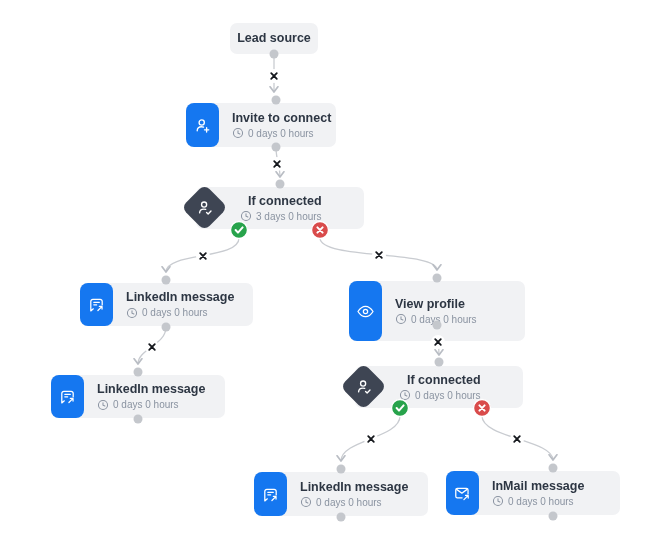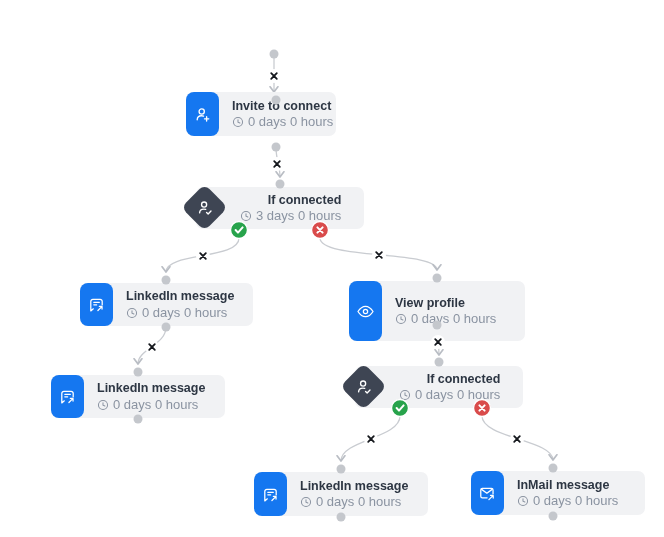--- a/index.html
+++ b/index.html
@@ -16,21 +16,21 @@
   }
   .node .icon-panel{
     width:33px;flex:none;background:#1577f0;border-radius:8px;
     display:flex;align-items:center;justify-content:center;
   }
   .node-body{
     display:flex;flex-direction:column;justify-content:center;
     padding-left:13px;gap:2px;min-width:0;
   }
   .node-title{font-size:12.5px;font-weight:bold;color:#2d3643;line-height:1.15;white-space:nowrap;}
-  .node-delay{display:flex;align-items:center;gap:4px;font-size:13px;color:#8a93a1;line-height:1.1;white-space:nowrap;}
+  .node-delay{display:flex;align-items:center;gap:4px;font-size:10px;color:#8a93a1;line-height:1.1;white-space:nowrap;}
   .node.lead{align-items:center;justify-content:center;}
   .node.lead .node-title{font-size:12.5px;}
   .node.condition .node-body{padding-left:44px;align-items:flex-end;}
   .diamond{
     position:absolute;left:-8px;top:4px;width:33px;height:33px;background:#3e4553;
     border-radius:7px;transform:rotate(45deg);
     display:flex;align-items:center;justify-content:center;
   }
   .diamond svg{transform:rotate(-45deg);}
   .icon-svg{display:block;}
@@ -51,22 +51,25 @@
       <path d="M276,147 C276,160 280,166 280,177" marker-end="url(#arrow)"></path>
       <path d="M239,238 C239,260 166,252 166,272" marker-end="url(#arrow)"></path>
       <path d="M320,238 C320,260 437,250 437,270" marker-end="url(#arrow)"></path>
       <path d="M166,327 C166,345 138,349 138,364" marker-end="url(#arrow)"></path>
       <path d="M437,325 C437,337 439,343 439,355" marker-end="url(#arrow)"></path>
       <path d="M400,416 C400,438 341,440 341,461" marker-end="url(#arrow)"></path>
       <path d="M482,416 C482,438 553,440 553,460" marker-end="url(#arrow)"></path>
     </g>
   </svg>
 
-
-  <div class="node action" style="left:186px;top:92px;width:150px;height:44px">
+  <div class="node lead" style="left:230px;top:23px;width:88px;height:31px">
+    <div class="node-title">Lead source</div>
+  </div>
+
+  <div class="node action" style="left:186px;top:103px;width:150px;height:44px">
     <div class="icon-panel">
       <svg class="icon-svg" width="19" height="19" viewBox="0 0 24 24" fill="none" stroke="#ffffff" stroke-width="1.7" stroke-linecap="round" stroke-linejoin="round">
         <circle cx="11" cy="8.2" r="3.3"></circle>
         <path d="M5.3,18.6 C5.5,15.2 7.9,13.6 10.7,13.6 c0.9,0 1.8,0.2 2.6,0.5"></path>
         <path d="M17.2,14.8 v5.4 M14.5,17.5 h5.4"></path>
       </svg>
     </div>
     <div class="node-body">
       <div class="node-title">Invite to connect</div>
       <div class="node-delay">
@@ -191,21 +194,21 @@
       <div class="node-delay">
         <svg class="icon-svg" width="12" height="12" viewBox="0 0 14 14" fill="none" stroke="#8a93a1" stroke-width="1.2" stroke-linecap="round">
           <circle cx="7" cy="7" r="5.3"></circle>
             <path d="M7,4.3 L7,7.2 L9.2,8.2"></path>
         </svg>
         <span>0 days 0 hours</span>
       </div>
     </div>
   </div>
 
-  <div class="node action" style="left:471px;top:471px;width:174px;height:44px">
+  <div class="node action" style="left:446px;top:471px;width:174px;height:44px">
     <div class="icon-panel">
       <svg class="icon-svg" width="19" height="19" viewBox="0 0 24 24" fill="none" stroke="#ffffff" stroke-width="1.6" stroke-linecap="round" stroke-linejoin="round">
         <path d="M19,12.5 v-5 a2,2 0 0 0 -2,-2 h-11.5 a2,2 0 0 0 -2,2 v8 a2,2 0 0 0 2,2 h6"></path>
         <path d="M4.6,6.8 L11.2,11.6 L17.8,6.8"></path>
         <path d="M13.8,19.8 L19.2,14.4 M15.8,14.4 h3.4 v3.4"></path>
       </svg>
     </div>
     <div class="node-body">
       <div class="node-title">InMail message</div>
       <div class="node-delay">

